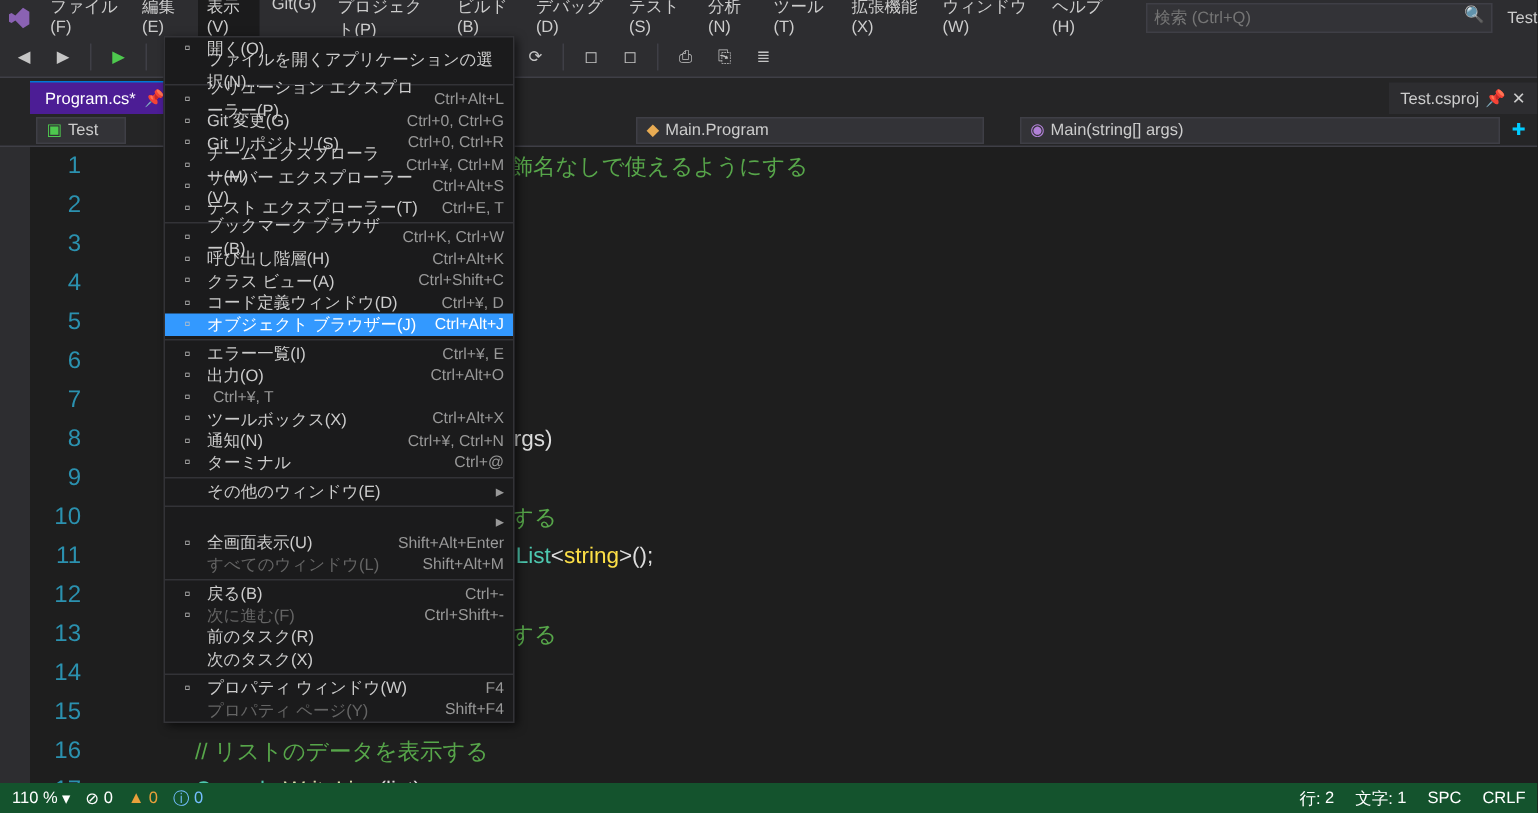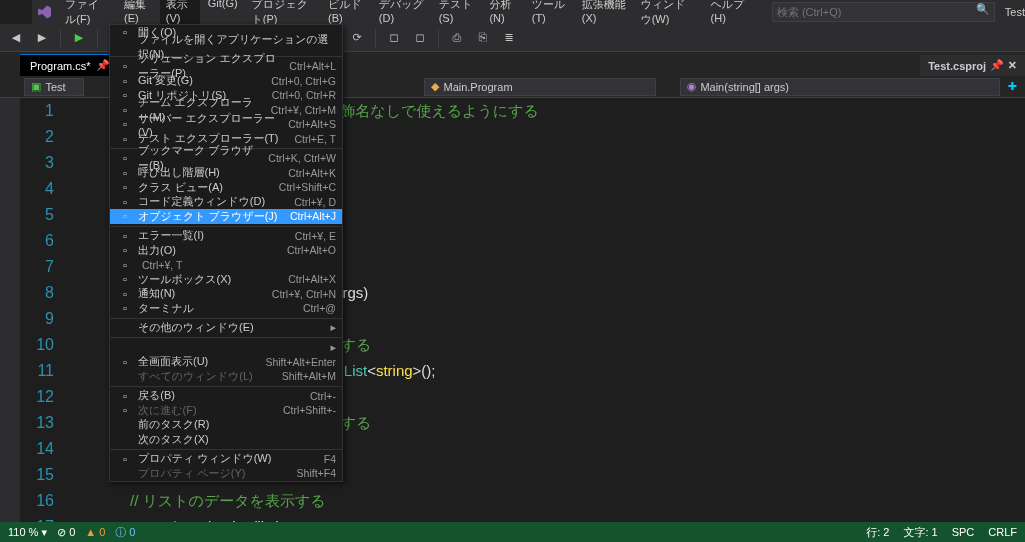--- a/index.html
+++ b/index.html
@@ -1,39 +1,39 @@
 <!DOCTYPE html>
 <html><head>
 <meta charset="utf-8">
 <style>
 * { margin: 0; padding: 0; box-sizing: border-box; font-family: "Segoe UI", Meiryo, sans-serif; }
 body { background: #1e1e1e; color: #ccc; font-size: 11px; width: 1025px; height: 542px; overflow: hidden; position: relative; }
 
 
-.titlebar { height: 24px; background: #2d2d30; display: flex; align-items: center; padding-left: 6px; margin-left: 32px; }
+.titlebar { height: 24px; background: #2d2d30; display: flex; align-items: center; padding-left: 6px; }
 .titlebar .logo { width: 16px; height: 16px; margin-right: 8px; }
 .titlebar .menu { display: flex; gap: 2px; }
 .titlebar .menu-item { padding: 3px 6px; color: #ccc; cursor: pointer; }
 .titlebar .menu-item.open { background: #1b1b1c; }
 .titlebar .search { margin-left: 18px; display: flex; background: #333337; border: 1px solid #3f3f46; height: 20px; width: 270px; padding: 0 4px; }
 .titlebar .search span.magnify { margin-left: auto; color: #999; }
 .titlebar .search input { background: transparent; border: none; color: #999; font-size: 11px; outline: none; width: 100%; }
 .titlebar .solname { margin-left: 10px; color: #ccc; }
 
 
 .toolbar { height: 28px; background: #2d2d30; border-bottom: 1px solid #3f3f46; display: flex; align-items: center; padding-left: 6px; gap: 6px; }
 .toolbar .tb-btn { width: 20px; height: 20px; display: flex; align-items: center; justify-content: center; color: #c5c5c5; }
 .toolbar .sep { width: 1px; height: 18px; background: #3f3f46; margin: 0 2px; }
 
 
 .tabs-row { height: 24px; background: #252526; display: flex; align-items: flex-end; }
-.tab { background: #000000; color: #fff; padding: 4px 10px; margin-left: 20px; border-top: 1px solid #0078d4; font-size: 11px; display: flex; align-items: center; gap: 6px; }
+.tab { background: #4c1d95; color: #fff; padding: 4px 10px; margin-left: 20px; border-top: 1px solid #0078d4; font-size: 11px; display: flex; align-items: center; gap: 6px; }
 .tab .pin { color: #888; }
 .tab .close { color: #888; }
-.right-tabs { margin-left: auto; display: flex; align-items: center; font-weight: bold; }
+.right-tabs { margin-left: auto; display: flex; align-items: center; }
 .right-tab { background: #2d2d30; color: #ccc; padding: 4px 8px; font-size: 11px; display: flex; align-items: center; gap: 4px; }
 
 
 .crumb-row { height: 22px; background: #252526; display: flex; align-items: center; border-bottom: 1px solid #3f3f46; }
 .crumb-field { background: #333337; border: 1px solid #3f3f46; height: 18px; margin-left: 24px; color: #ccc; padding: 0 6px; display: flex; align-items: center; font-size: 11px; }
 .crumb-field.small { width: 60px; }
 .crumb-field.mid { flex: 1; }
 .crumb-field.right { width: 320px; }
 .crumb-plus { color: #0cf; padding: 0 8px; }
 

